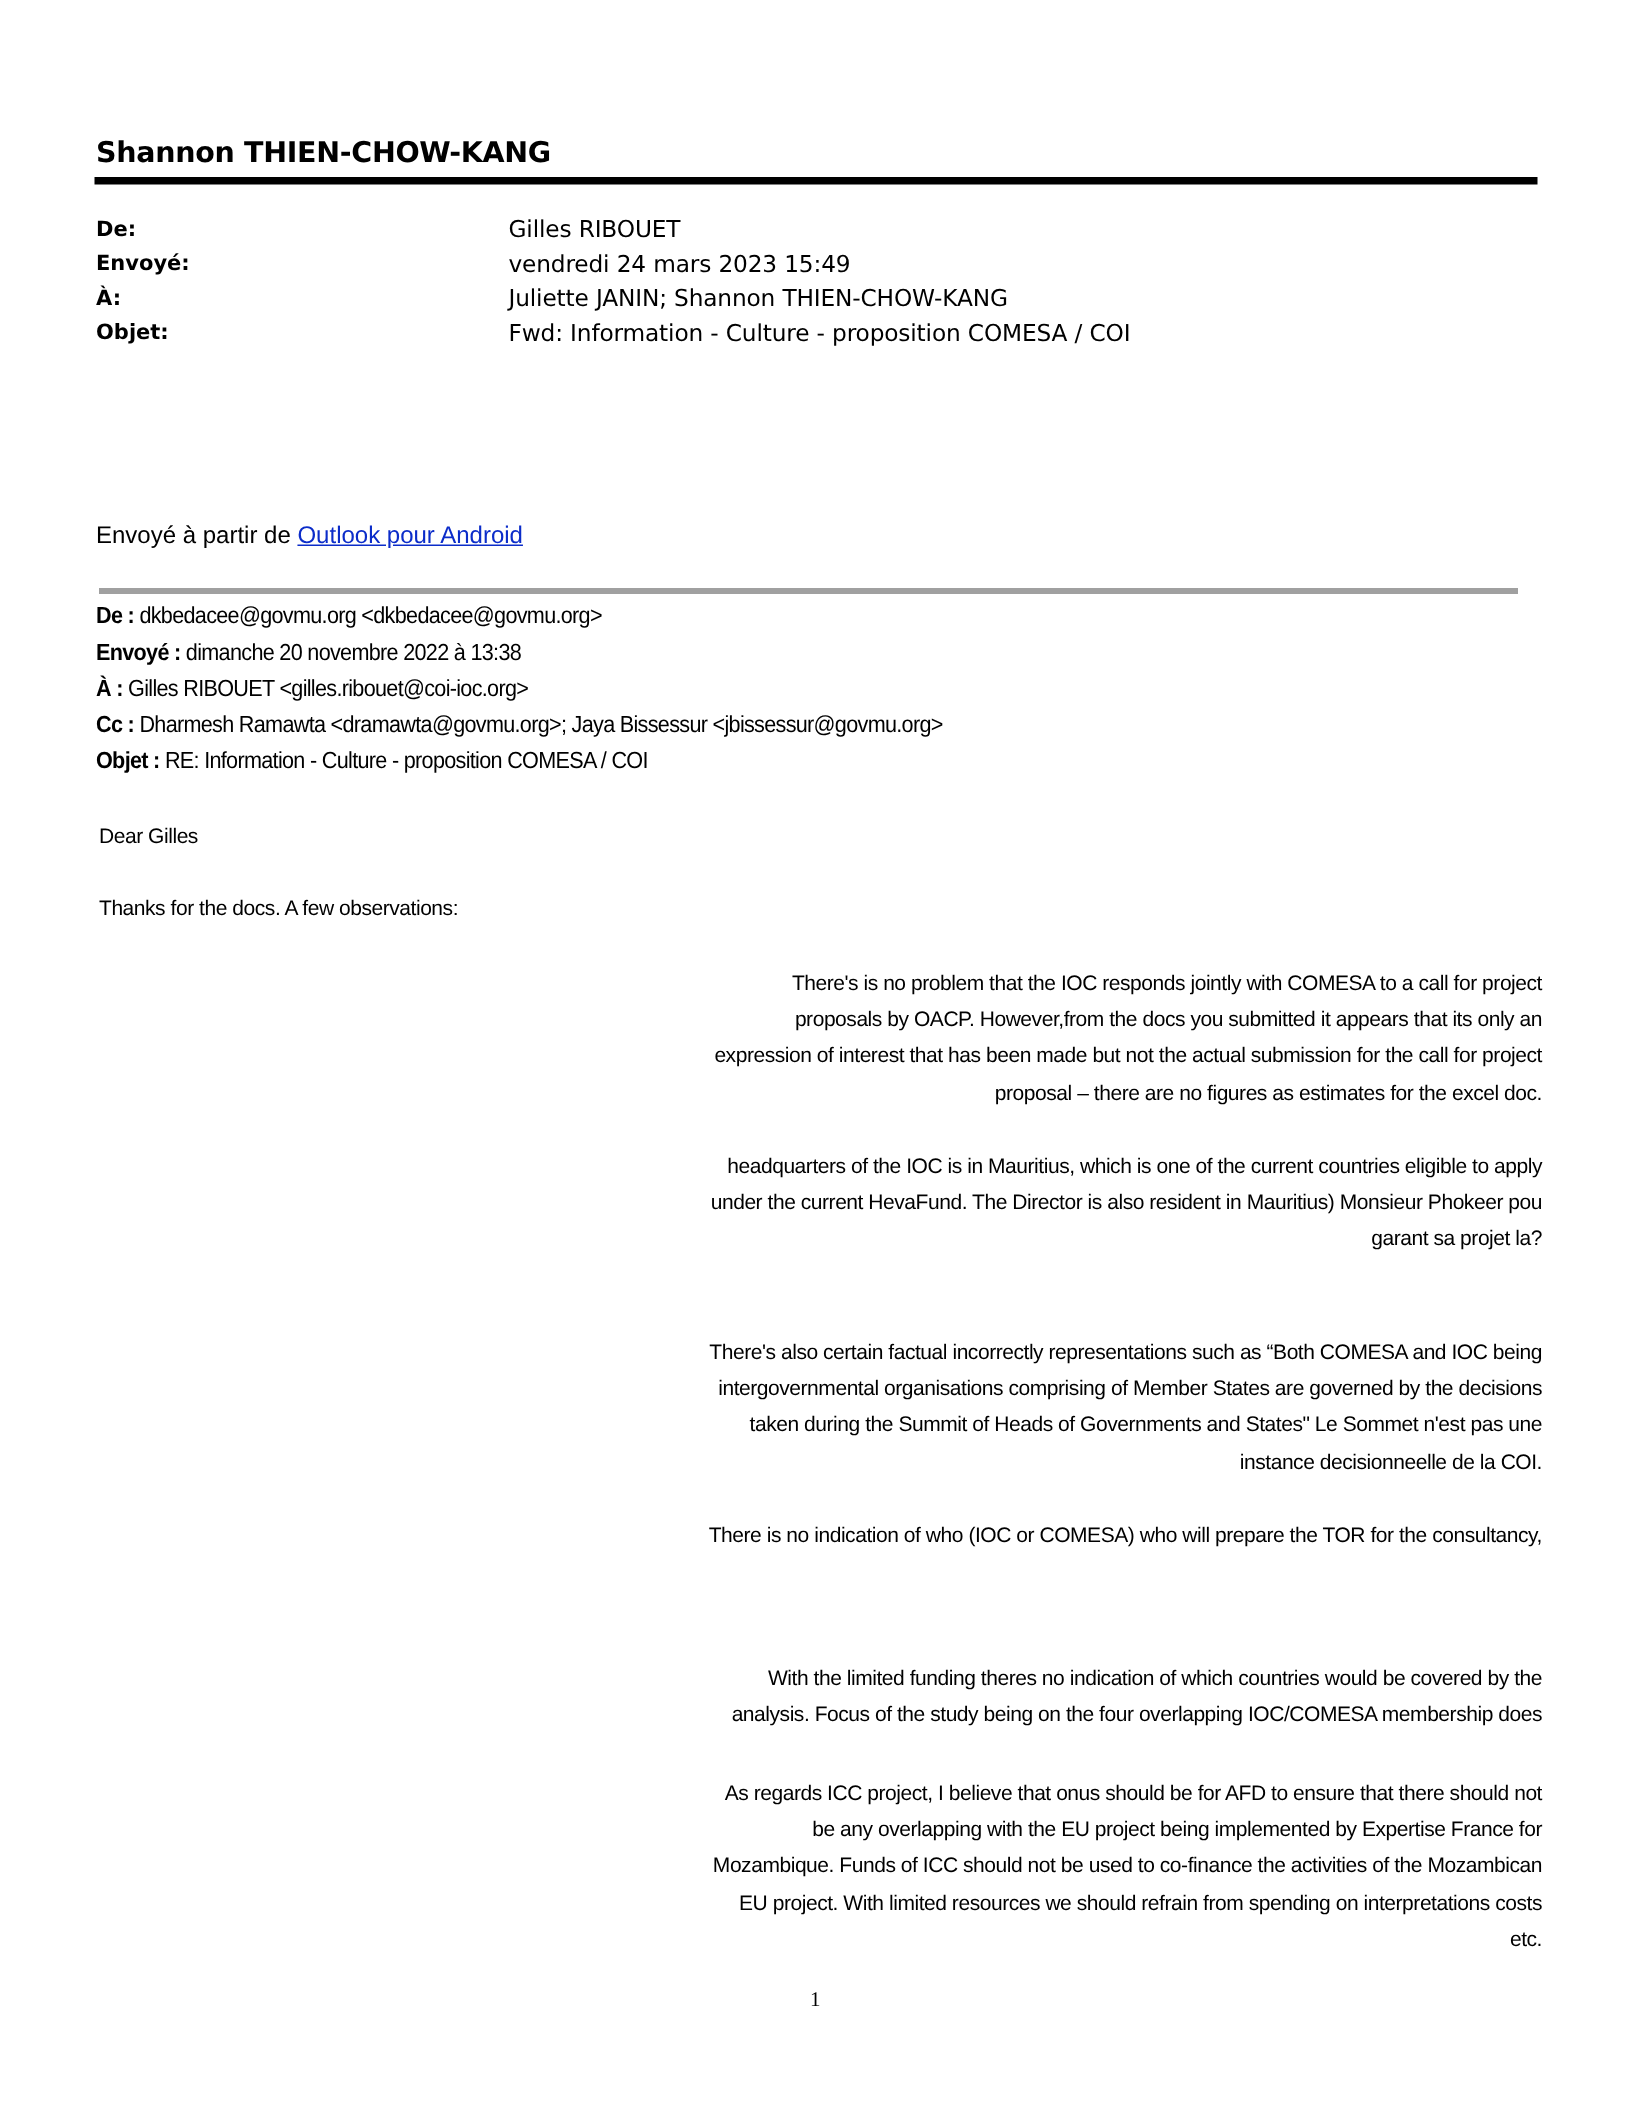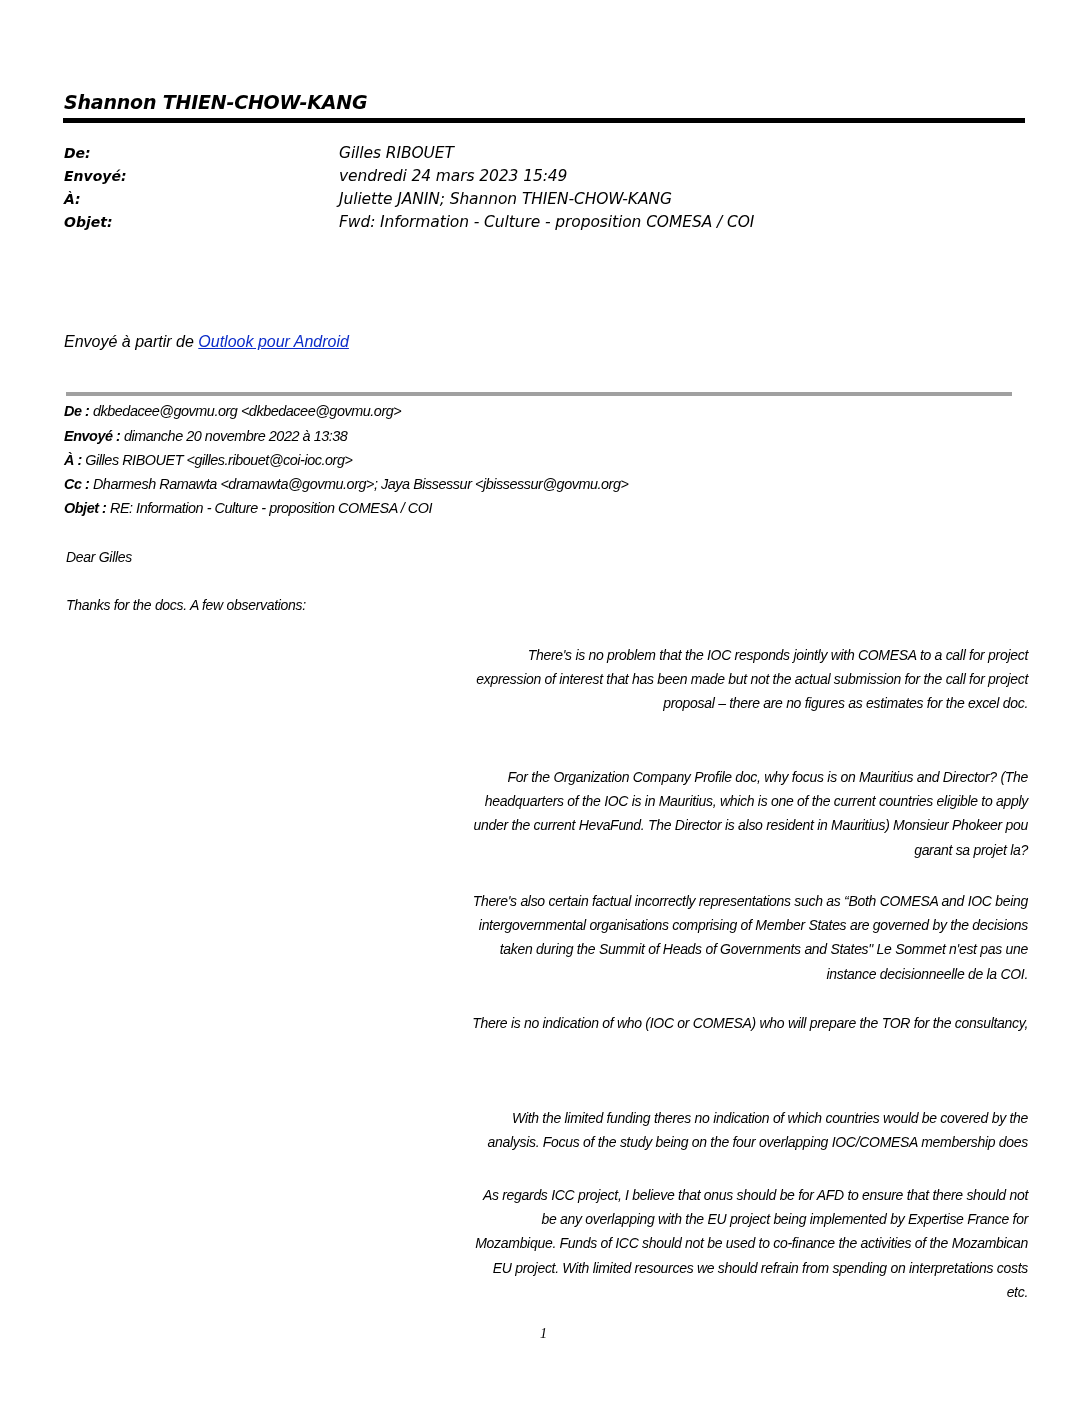--- a/index.html
+++ b/index.html
@@ -1,23 +1,23 @@
 <!DOCTYPE html>
 <html><head>
 <meta charset="utf-8">
 <style>
   html, body { margin: 0; padding: 0; background: #ffffff; }
   body { width: 1088px; height: 1408px; position: relative; overflow: hidden; color: #000; }
-  .page { position: absolute; left: 0; top: 0; width: 1088px; height: 1408px; font-style: italic; }
+  .page { position: absolute; left: 0; top: 0; width: 1088px; height: 1408px; }
   .title { position: absolute; left: 64px; top: 91px; font-family: "DejaVu Sans", sans-serif; font-weight: bold; font-size: 19px; letter-spacing: -0.2px; }
   .title-rule { position: absolute; left: 63px; top: 118px; width: 962px; height: 5px; background: #000; }
   .hdr { position: absolute; left: 64px; font-family: "DejaVu Sans", sans-serif; font-size: 15.5px; line-height: 23px; }
   .hdr .lbl { position: absolute; left: 0; font-weight: bold; font-size: 14px; white-space: nowrap; }
   .hdr .val { position: absolute; left: 275px; white-space: nowrap; font-size: 15.5px; letter-spacing: -0.1px; }
-  .sent-from { position: absolute; left: 64px; top: 333px; font-family: "Liberation Sans", sans-serif; font-size: 16px; white-space: nowrap; }
+  .sent-from { position: absolute; left: 64px; top: 349px; font-family: "Liberation Sans", sans-serif; font-size: 16px; white-space: nowrap; }
   .sent-from a { color: #0b2cc9; text-decoration: underline; }
   .fwd-rule { position: absolute; left: 66px; top: 392px; width: 946px; height: 4px; background: #a0a0a0; }
   .fwd { position: absolute; left: 64px; font-family: "Liberation Sans", sans-serif; font-size: 15.5px; white-space: nowrap; letter-spacing: -0.5px; transform: scaleX(0.93); transform-origin: left; }
   .fwd b { font-weight: bold; }
   .body-text { position: absolute; font-family: "Liberation Sans", sans-serif; font-size: 14px; line-height: 24.2px; letter-spacing: -0.3px; }
   .greet { left: 66px; white-space: nowrap; }
   .para { left: 128px; width: 900px; }
   .para span { display: block; white-space: nowrap; text-align: right; }
   .page-num { position: absolute; left: 540px; top: 1326px; font-family: "Liberation Serif", serif; font-size: 14px; }
 </style>
@@ -66,26 +66,26 @@
   </div>
   <div class="fwd" style="top:499px;">
     <b>Objet :</b><span> RE: Information - Culture - proposition COMESA / COI</span>
   </div>
 
   <div class="body-text greet" style="top:545px;">Dear Gilles</div>
   <div class="body-text greet" style="top:593px;">Thanks for the docs. A few observations:</div>
 
   <div class="body-text para" style="top:643px;">
     <span>There's is no problem that the IOC responds jointly with COMESA to a call for project</span>
+    <span>proposals by OACP. However,from the docs you submitted it appears that its only an</span>
     <span>expression of interest that has been made but not the actual submission for the call for project</span>
     <span>proposal – there are no figures as estimates for the excel doc.</span>
   </div>
 
   <div class="body-text para" style="top:765px;">
-    <span>For the Organization Company Profile doc, why focus is on Mauritius and Director? (The</span>
     <span>headquarters of the IOC is in Mauritius, which is one of the current countries eligible to apply</span>
     <span>under the current HevaFund. The Director is also resident in Mauritius) Monsieur Phokeer pou</span>
     <span>garant sa projet la?</span>
   </div>
 
   <div class="body-text para" style="top:889px;">
     <span>There's also certain factual incorrectly representations such as “Both COMESA and IOC being</span>
     <span>intergovernmental organisations comprising of Member States are governed by the decisions</span>
     <span>taken during the Summit of Heads of Governments and States" Le Sommet n'est pas une</span>
     <span>instance decisionneelle de la COI.</span>

